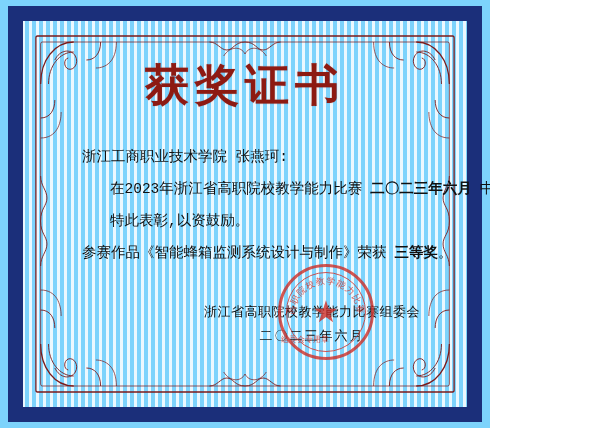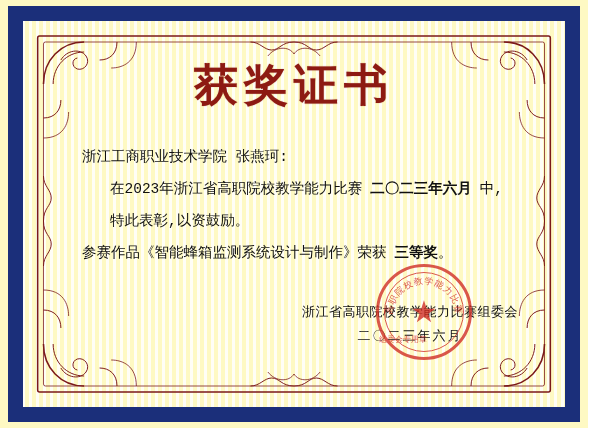--- a/index.html
+++ b/index.html
@@ -9,23 +9,23 @@
   body {
     width: 606px;
     height: 428px;
     overflow: hidden;
     background: #ffffff;
     font-family: "Liberation Serif", serif;
   }
 
   .certificate {
     position: relative;
-    width: 588px;
+    width: 490px;
     height: 428px;
-    background: #fef9c3;
+    background: #7dd3fc;
     box-sizing: border-box;
     overflow: hidden;
   }
 
   
   .greek-border {
     position: absolute;
     left: 8px;
     top: 6px;
     right: 8px;

